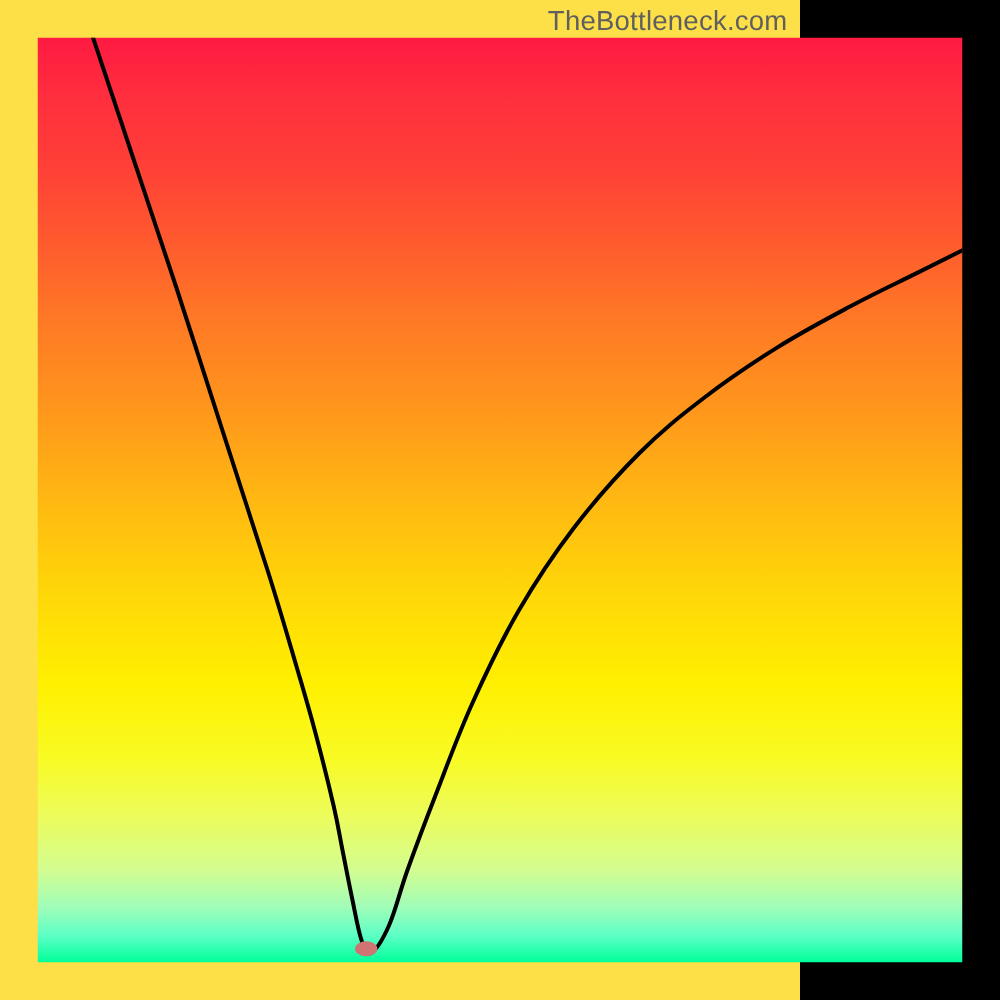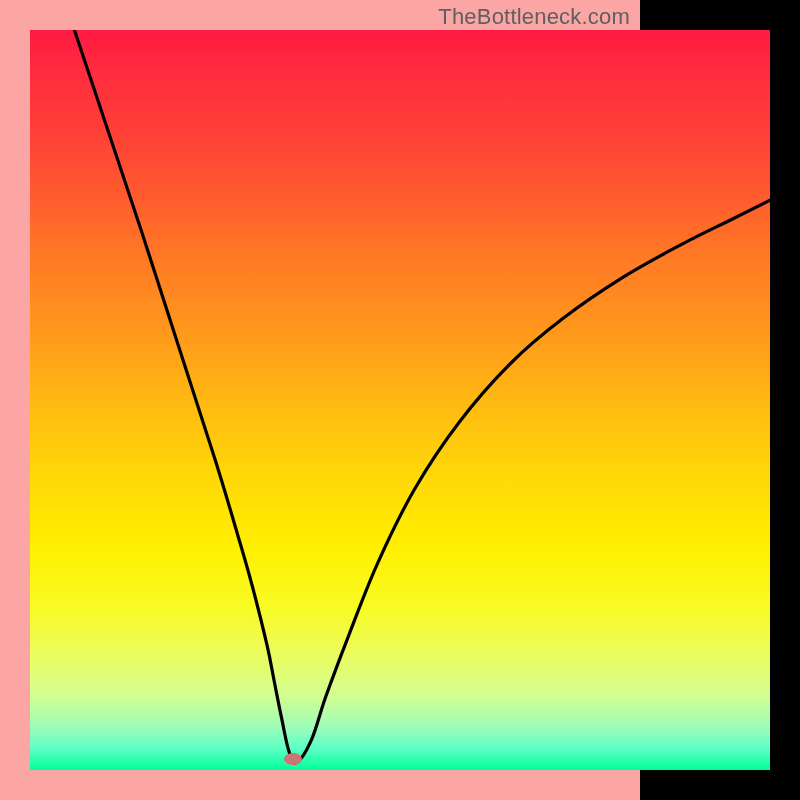--- a/index.html
+++ b/index.html
@@ -8,21 +8,21 @@
     width: 800px;
     height: 800px;
     background: #000;
     font-family: Arial, Helvetica, sans-serif;
     overflow: hidden;
   }
   .frame {
     position: relative;
     width: 640px;
     height: 800px;
-    background: #fca5a5;
+    background: #fde047;
   }
   .watermark {
     position: absolute;
     top: 4px;
     right: 10px;
     color: #5f5f5f;
     font-size: 22px;
     font-weight: 400;
     letter-spacing: 0.2px;
     z-index: 50;

